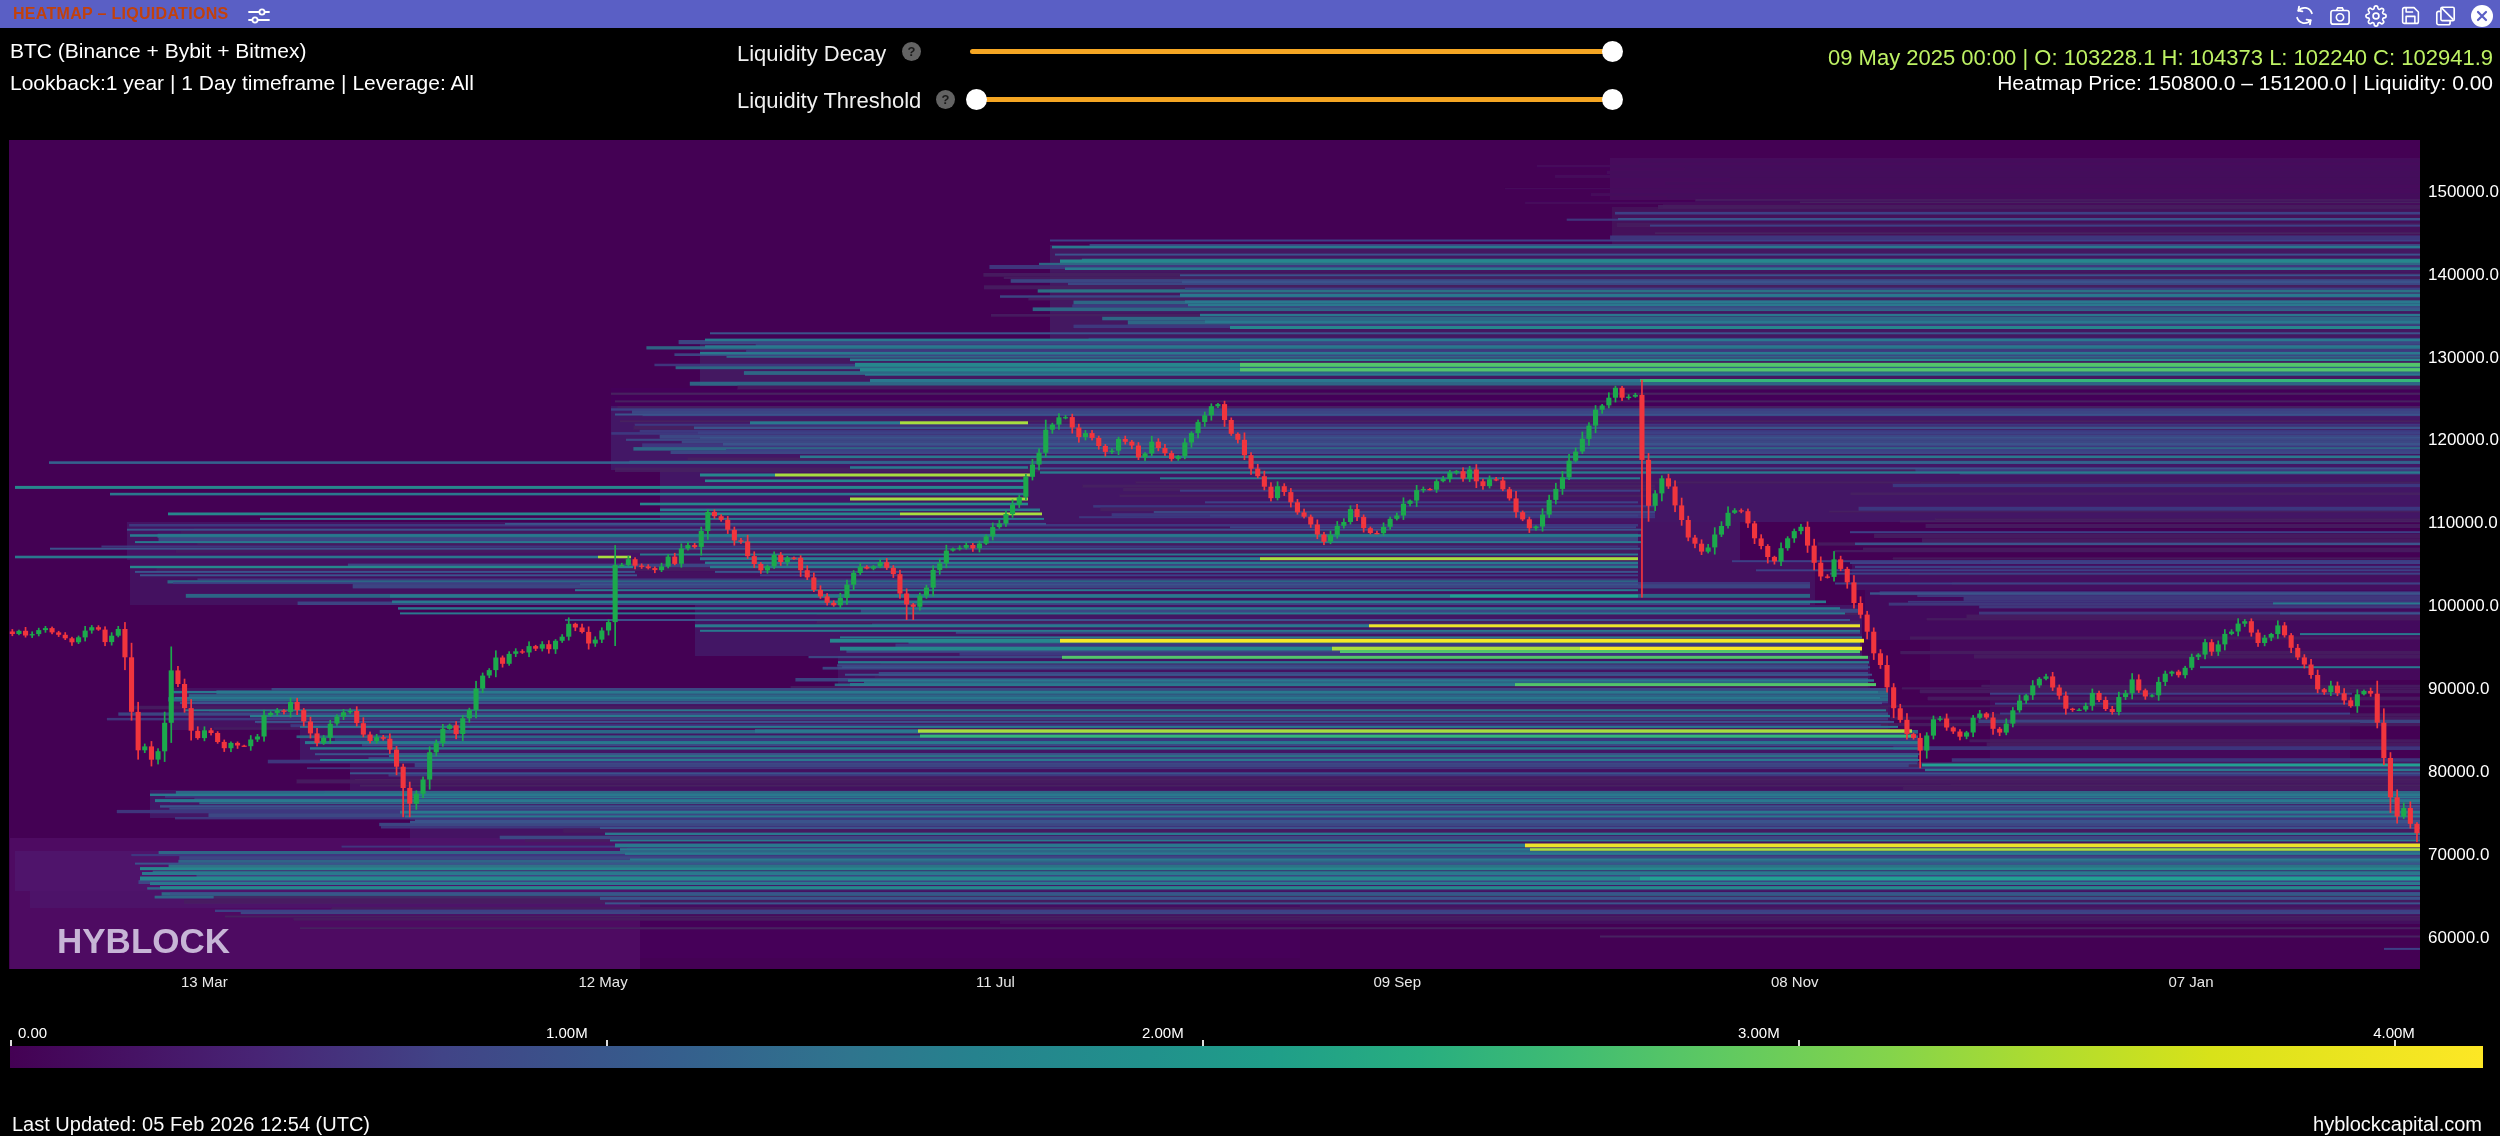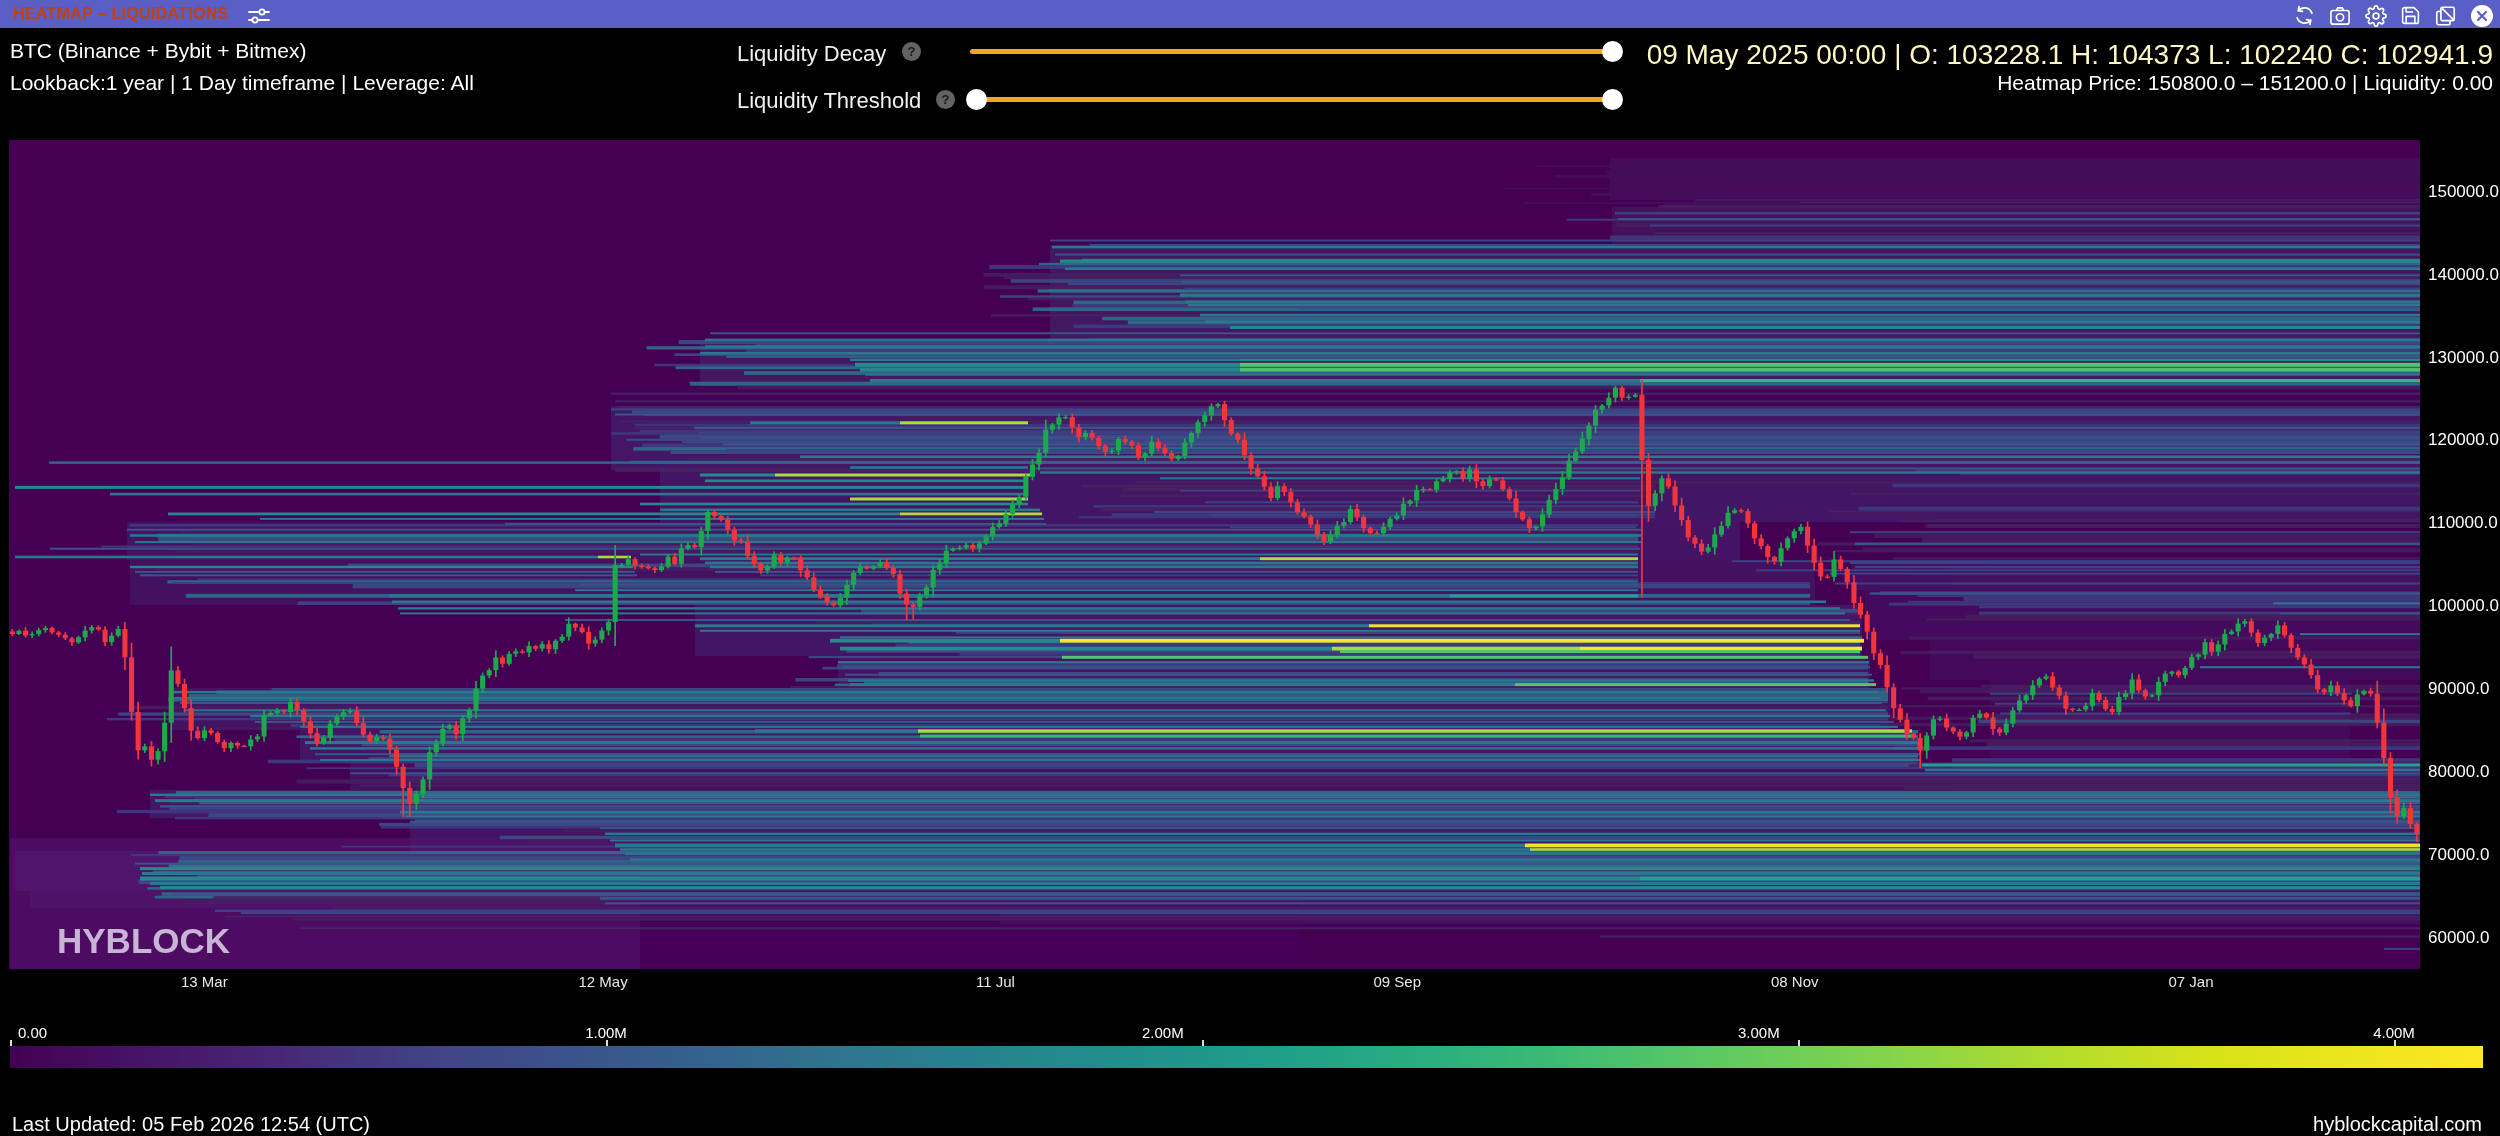--- a/index.html
+++ b/index.html
@@ -1,20 +1,20 @@
 <!DOCTYPE html>
 <html><head><meta charset="utf-8"><title>Heatmap</title><style>
 *{margin:0;padding:0;box-sizing:border-box}
 html,body{width:2500px;height:1136px;background:#000;font-family:"Liberation Sans",sans-serif;overflow:hidden;position:relative}
 .abs{position:absolute}
 .hdr{left:0;top:0;width:2500px;height:28px;background:#5a5fc5}
 .ttl{left:13px;top:5px;font-size:16px;font-weight:bold;color:#c2410c;letter-spacing:0.3px}
 .h1l{left:10px;top:39px;font-size:21px;color:#fff}
 .h2l{left:10px;top:71px;font-size:21px;color:#fff}
-.h1r{right:7px;top:39px;font-size:28px;color:#fef9c3}
+.h1r{right:7px;top:45px;font-size:22px;color:#bef264}
 .h2r{right:7px;top:71px;font-size:21px;color:#fff}
 .slab{font-size:22px;color:#f0f0f0}
 .plab{font-size:17px;color:#fff}
 .xlab{font-size:15px;color:#e8e8e8;text-align:left}
 .clab{font-size:15px;color:#fff}
 .ftr{font-size:20px;color:#fafafa}
 .track{position:absolute;height:5px;background:#f5a623;border-radius:3px}
 .knob{position:absolute;width:21px;height:21px;border-radius:50%;background:#fff}
 .qm{position:absolute;width:19px;height:19px;border-radius:50%;background:#636363;color:#1a1a1a;font-size:13px;font-weight:bold;text-align:center;line-height:19px}
 .cbar{position:absolute;left:10px;top:1046px;width:2473px;height:22px;background:linear-gradient(to right,#440154,#482475 10%,#414487 17.5%,#355f8d 27%,#2f758e 34%,#26828e 39%,#21918c 46%,#1f9e89 51%,#28ae80 57%,#3fbc73 63%,#5ec962 69%,#84d44b 76%,#addc30 82%,#d8e219 89%,#fde725)}
@@ -1245,18 +1245,18 @@
 <div class="abs xlab" style="left:976px;top:973px;width:120px">11 Jul</div>
 <div class="abs xlab" style="left:1373.5px;top:973px;width:120px">09 Sep</div>
 <div class="abs xlab" style="left:1771px;top:973px;width:120px">08 Nov</div>
 <div class="abs xlab" style="left:2168.5px;top:973px;width:120px">07 Jan</div>
 <div class="abs" style="left:10px;top:1040px;width:2px;height:6px;background:#ddd"></div>
 <div class="abs" style="left:606px;top:1040px;width:2px;height:6px;background:#ddd"></div>
 <div class="abs" style="left:1202px;top:1040px;width:2px;height:6px;background:#ddd"></div>
 <div class="abs" style="left:1798px;top:1040px;width:2px;height:6px;background:#ddd"></div>
 <div class="abs" style="left:2394px;top:1040px;width:2px;height:6px;background:#ddd"></div>
 <div class="abs clab" style="left:18px;top:1024px">0.00</div>
-<div class="abs clab" style="left:546px;top:1024px;width:120px;text-align:center">1.00M</div>
+<div class="abs clab" style="left:546px;top:1024px;width:120px;">1.00M</div>
 <div class="abs clab" style="left:1142px;top:1024px;width:120px;text-align:left">2.00M</div>
 <div class="abs clab" style="left:1738px;top:1024px;width:120px;text-align:left">3.00M</div>
 <div class="abs clab" style="left:2334px;top:1024px;width:120px;text-align:center">4.00M</div>
 <div class="cbar"></div>
 <div class="abs ftr" style="left:12px;top:1113px">Last Updated: 05 Feb 2026 12:54 (UTC)</div>
 <div class="abs ftr" style="right:18px;top:1113px">hyblockcapital.com</div>
 </body></html>

